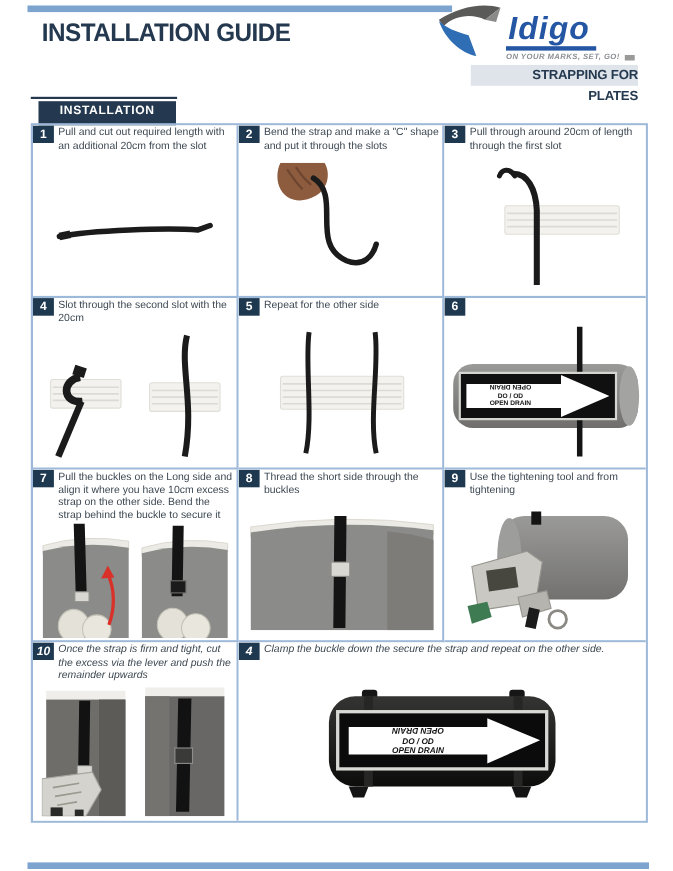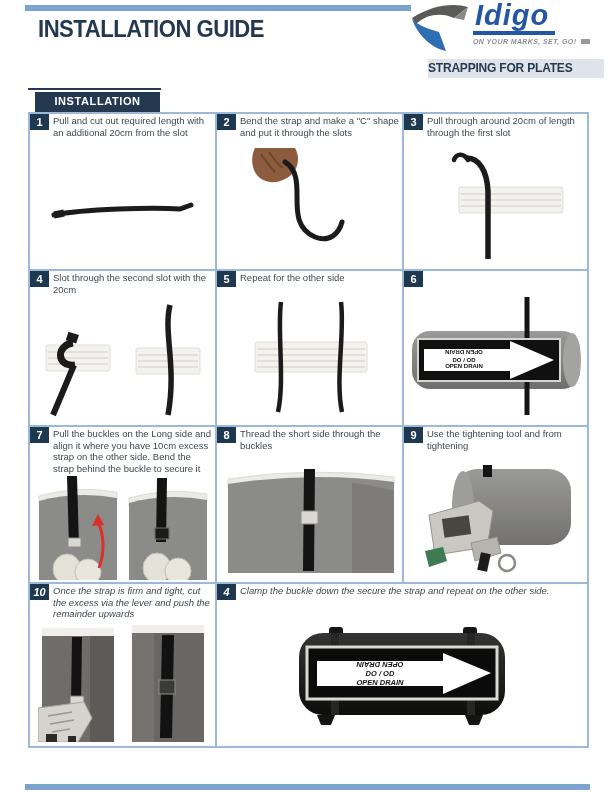--- a/index.html
+++ b/index.html
@@ -2,30 +2,30 @@
 <html><head>
 <meta charset="utf-8">
 <style>
   html,body{margin:0;padding:0;background:#fff;}
   .page{position:relative;width:612px;height:792px;background:#fff;overflow:hidden;
         font-family:"Liberation Sans",sans-serif;}
   .topbar{position:absolute;left:25px;top:5px;width:386px;height:6px;background:#7CA4CE;}
   .bottombar{position:absolute;left:25px;top:784px;width:565px;height:6px;background:#7CA4CE;}
   .title{position:absolute;left:38px;top:16px;margin:0;font-size:23px;font-weight:bold;
          color:#24394F;letter-spacing:-0.5px;transform:scaleX(.96);transform-origin:left;}
-  .logo{position:absolute;left:408px;top:2px;width:200px;height:54px;display:flex;align-items:flex-start;}
+  .logo{position:absolute;left:395px;top:2px;width:200px;height:54px;display:flex;align-items:flex-end;}
   .logo-text{margin-left:1px;}
   .brand{display:inline-block;font-size:29px;font-weight:bold;font-style:italic;color:#2456A4;
          line-height:0.95;border-bottom:4px solid #2456A4;padding:0 6px 1px 2px;letter-spacing:1px;}
   .tagline{display:block;font-size:7px;font-weight:bold;font-style:italic;color:#8a8f94;
            letter-spacing:0.4px;margin-top:3px;white-space:nowrap;}
   .tag-accent{display:inline-block;width:9px;height:5px;background:#9a9a98;margin-left:5px;vertical-align:middle;}
-  .product-banner{position:absolute;left:428px;top:59px;width:176px;height:19px;background:#DFE4EA;
-                  color:#24394F;font-weight:bold;font-size:12px;text-align:left;line-height:19px;
-                  letter-spacing:-0.2px;}
+  .product-banner{position:absolute;left:428px;top:59px;width:140px;height:19px;background:#DFE4EA;
+                  color:#24394F;font-weight:bold;font-size:12px;text-align:right;line-height:19px;
+                  letter-spacing:-0.2px;padding-left:12px;}
   .section-line{position:absolute;left:28px;top:88px;width:133px;height:2px;background:#24394F;}
   .section-box{position:absolute;left:35px;top:92px;width:125px;height:24px;background:#24394F;
                color:#fff;font-weight:bold;font-size:11px;text-align:center;line-height:18px;
                letter-spacing:0.6px;}
   .grid{position:absolute;left:28px;top:112px;width:561px;height:636px;box-sizing:border-box;
         border:2px solid #9DB9D9;display:grid;grid-template-columns:187px 187px 183px;
         grid-template-rows:157px 156px 157px 162px;}
   .cell{box-sizing:border-box;border-right:2px solid #9DB9D9;border-bottom:2px solid #9DB9D9;
         display:flex;flex-direction:column;background:#fff;overflow:hidden;}
   .cell.last-col{border-right:none;}

